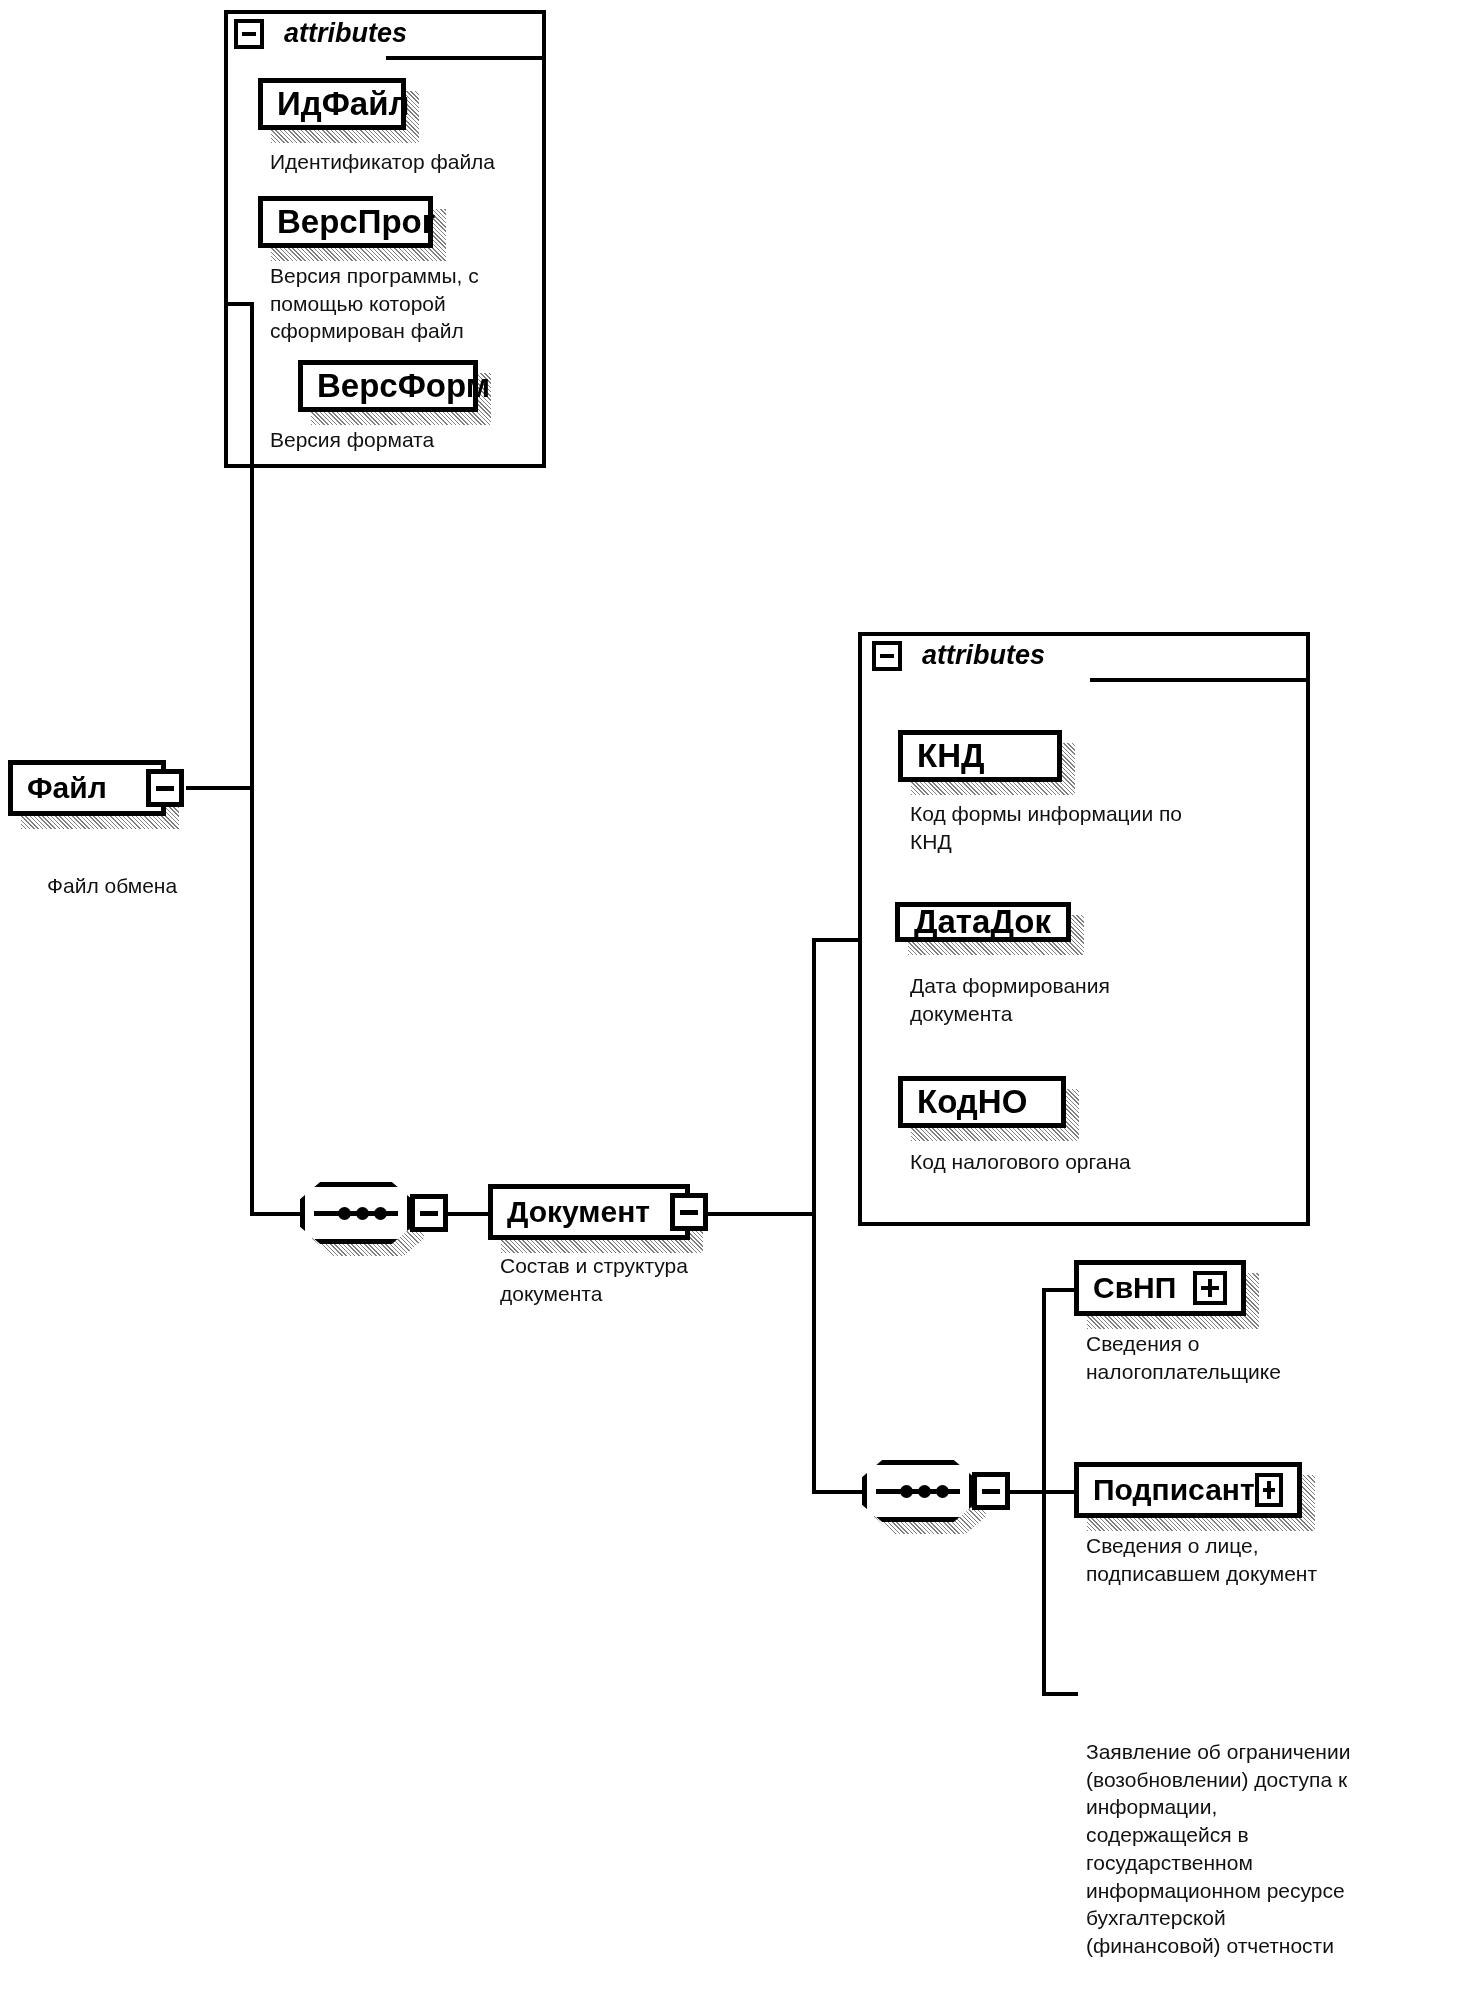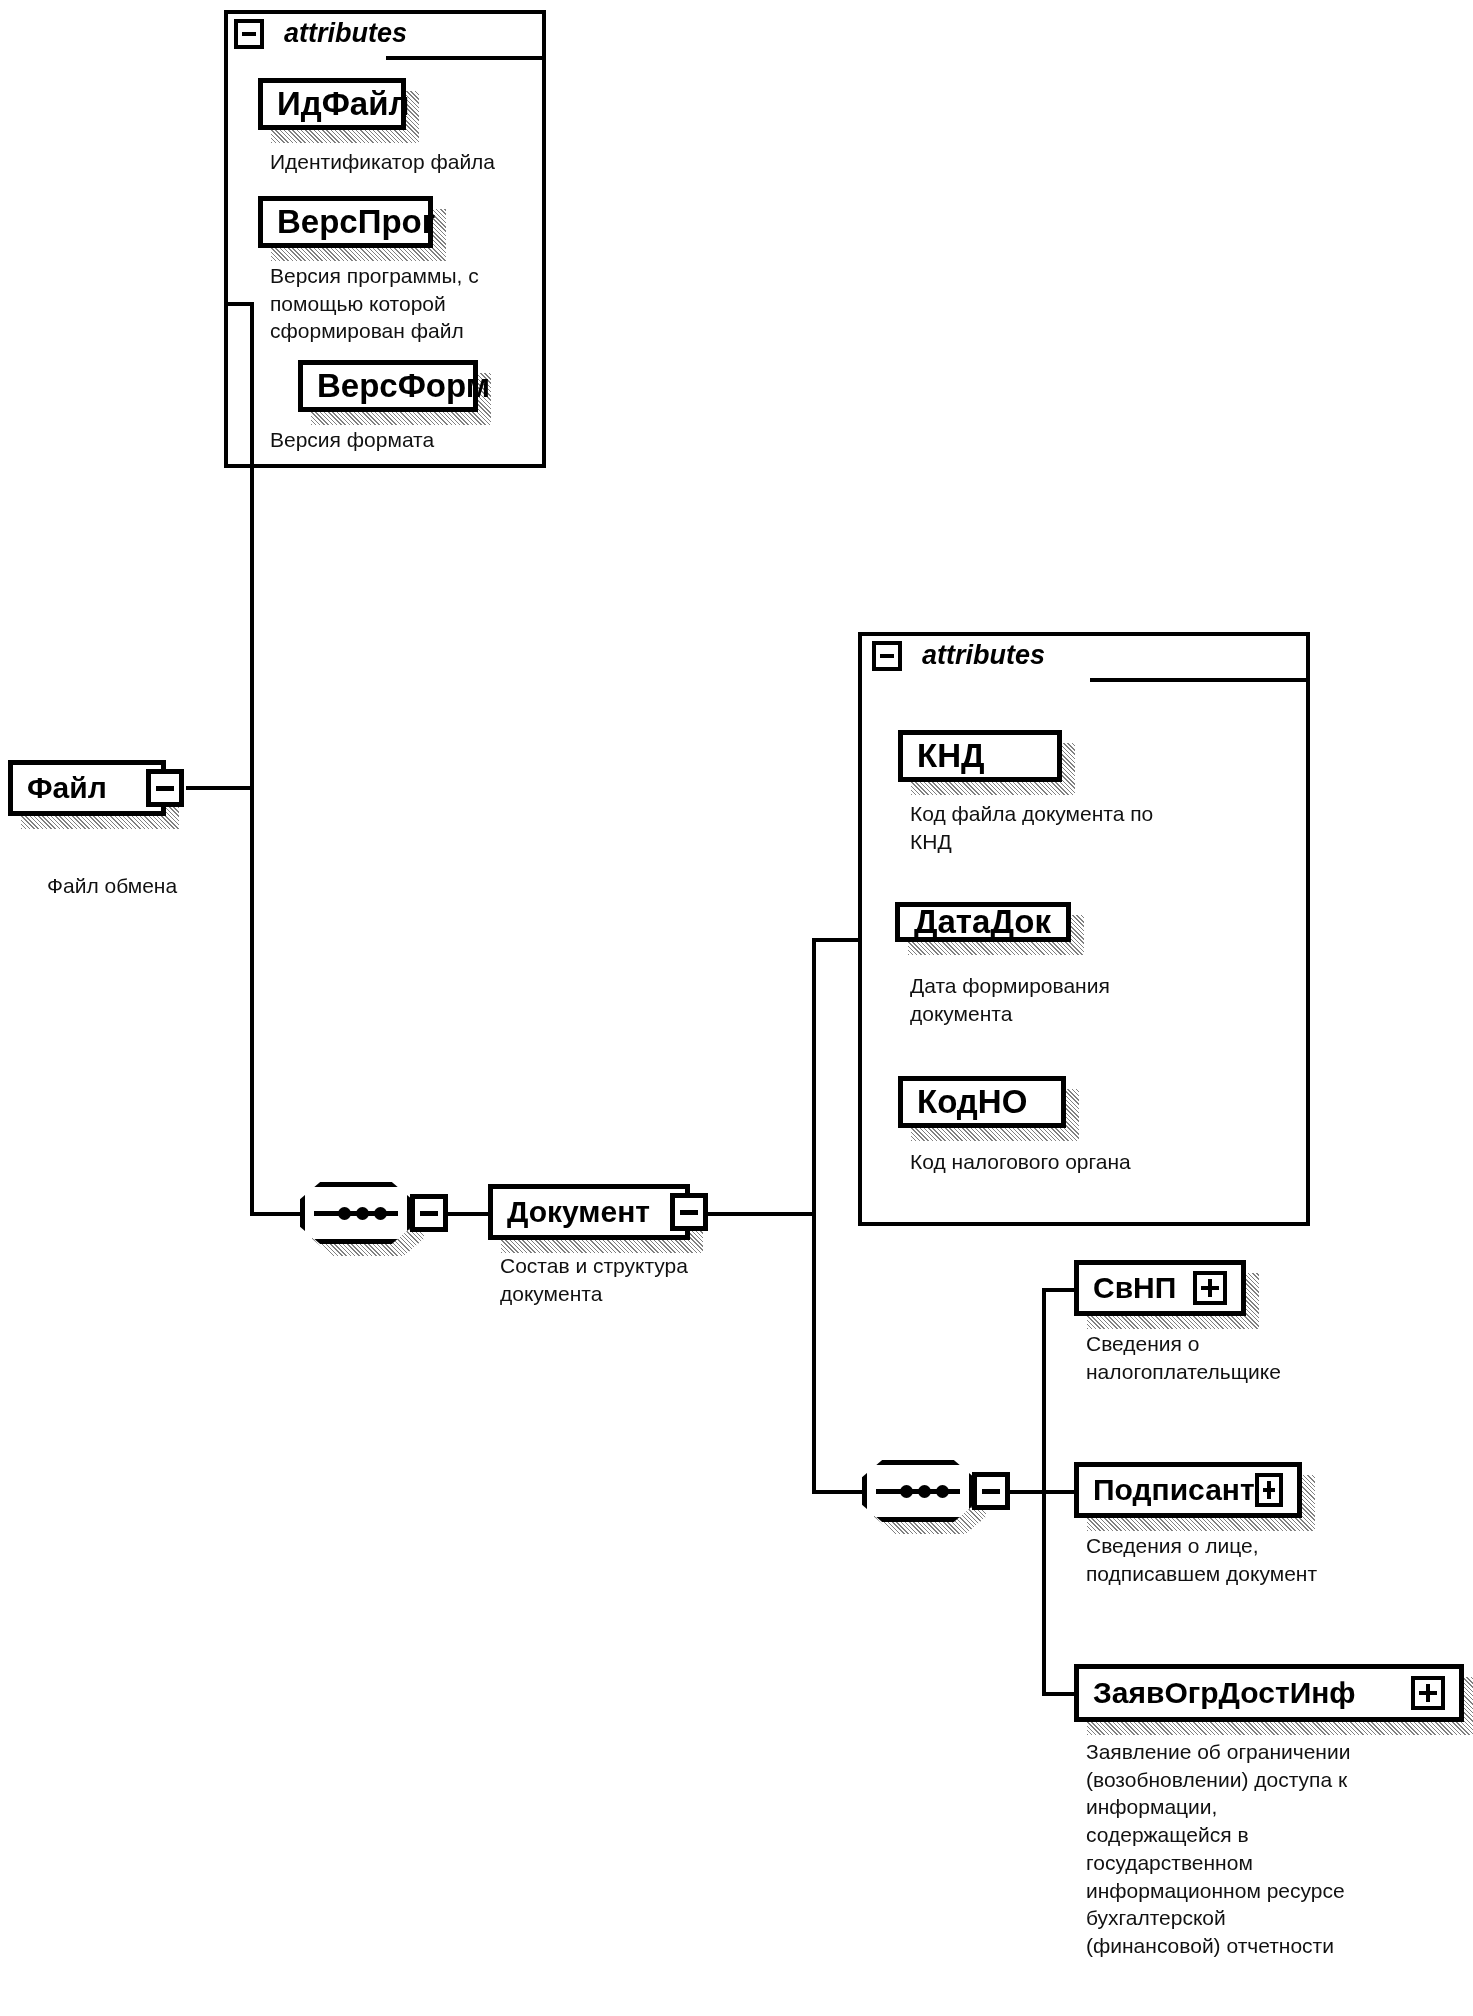--- a/index.html
+++ b/index.html
@@ -303,21 +303,21 @@
     <span class="expander"></span>
     <span class="label">attributes</span>
   </div>
 
   <div class="node" style="left:898px; top:730px; width:164px; height:52px;">
     <div class="shadow"></div>
     <div class="box">
       <span class="name small">КНД</span>
     </div>
   </div>
-  <div class="caption attr-cap" style="left:910px; top:800px; width:380px;">Код файла документа по
+  <div class="caption attr-cap" style="left:910px; top:800px; width:380px;">Код формы информации по
 КНД</div>
 
   <div class="node" style="left:895px; top:902px; width:176px; height:40px;">
     <div class="shadow"></div>
     <div class="box">
       <span class="name small">ДатаДок</span>
     </div>
   </div>
   <div class="caption attr-cap" style="left:910px; top:972px; width:380px;">Дата формирования
 документа</div>
@@ -365,30 +365,20 @@
       <span class="name">Подписант</span>
       <span class="trailing-exp" style="display:inline-block;width:34px;height:34px;border:4px solid #000;background:#fff;box-sizing:border-box;position:relative;">
         <span style="position:absolute;left:4px;right:4px;top:50%;margin-top:-2px;height:4px;background:#000;"></span>
         <span style="position:absolute;top:4px;bottom:4px;left:50%;margin-left:-2px;width:4px;background:#000;"></span>
       </span>
     </div>
   </div>
   <div class="caption" style="left:1086px; top:1532px; width:340px;">Сведения о лице,
 подписавшем документ</div>
 
-  <div class="node" style="left:1074px; top:1664px; width:390px; height:58px;">
-    <div class="shadow"></div>
-    <div class="box">
-      <span class="name">ЗаявОгрДостИнф</span>
-      <span class="trailing-exp" style="display:inline-block;width:34px;height:34px;border:4px solid #000;background:#fff;box-sizing:border-box;position:relative;">
-        <span style="position:absolute;left:4px;right:4px;top:50%;margin-top:-2px;height:4px;background:#000;"></span>
-        <span style="position:absolute;top:4px;bottom:4px;left:50%;margin-left:-2px;width:4px;background:#000;"></span>
-      </span>
-    </div>
-  </div>
   <div class="caption" style="left:1086px; top:1738px; width:400px;">Заявление об ограничении
 (возобновлении) доступа к
 информации,
 содержащейся в
 государственном
 информационном ресурсе
 бухгалтерской
 (финансовой) отчетности</div>
 
 </div>

